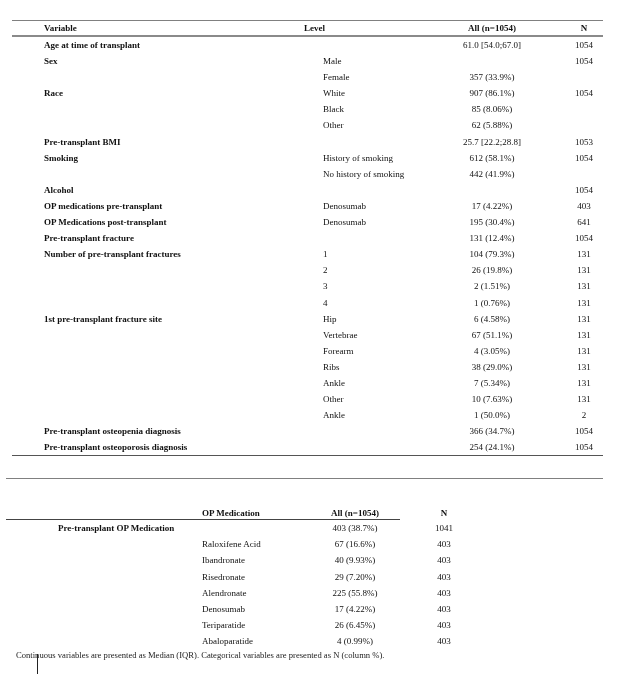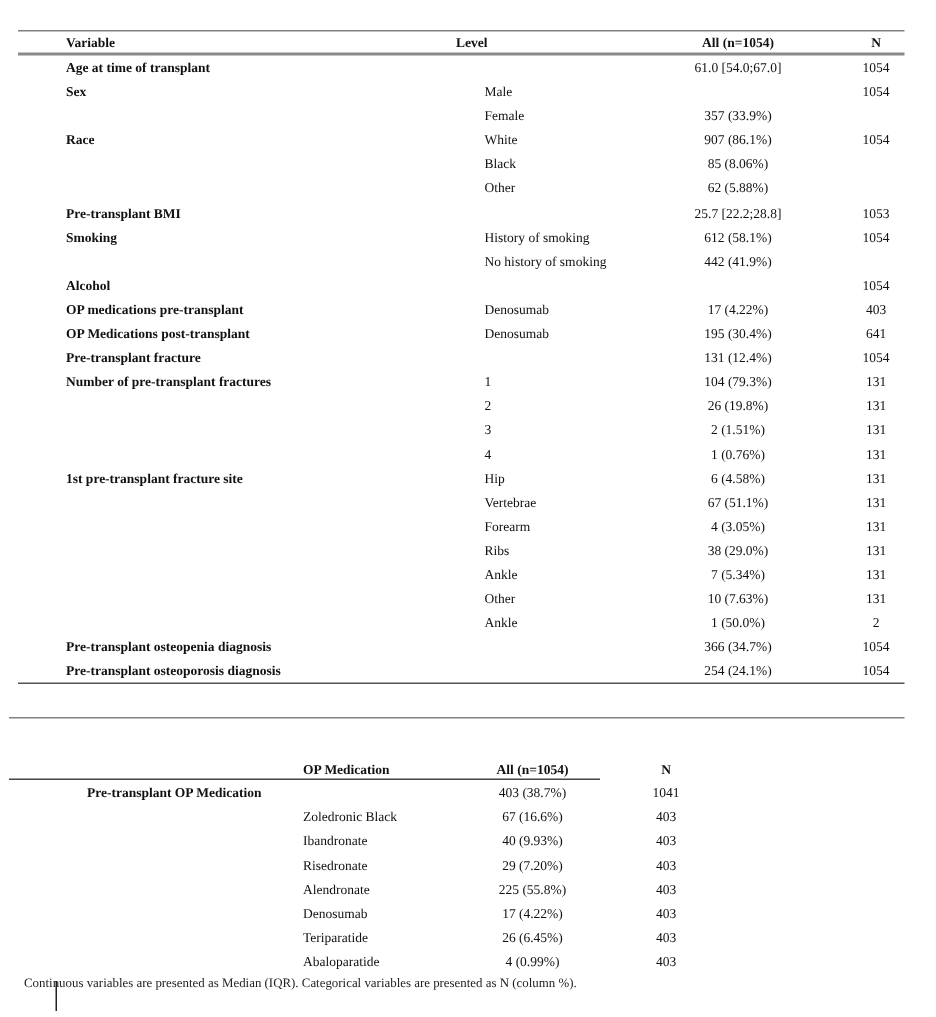--- a/index.html
+++ b/index.html
@@ -270,21 +270,21 @@
   </div>
   <div id="t2-body">
       <div class="row">
         <span class="c c2-var">Pre-transplant OP Medication</span>
         <span class="c c2-med"></span>
         <span class="c c2-all">403 (38.7%)</span>
         <span class="c c2-n">1041</span>
       </div>
       <div class="row">
         <span class="c c2-var"></span>
-        <span class="c c2-med">Zoledronic Black</span>
+        <span class="c c2-med">Raloxifene Acid</span>
         <span class="c c2-all">67 (16.6%)</span>
         <span class="c c2-n">403</span>
       </div>
       <div class="row">
         <span class="c c2-var"></span>
         <span class="c c2-med">Ibandronate</span>
         <span class="c c2-all">40 (9.93%)</span>
         <span class="c c2-n">403</span>
       </div>
       <div class="row">

